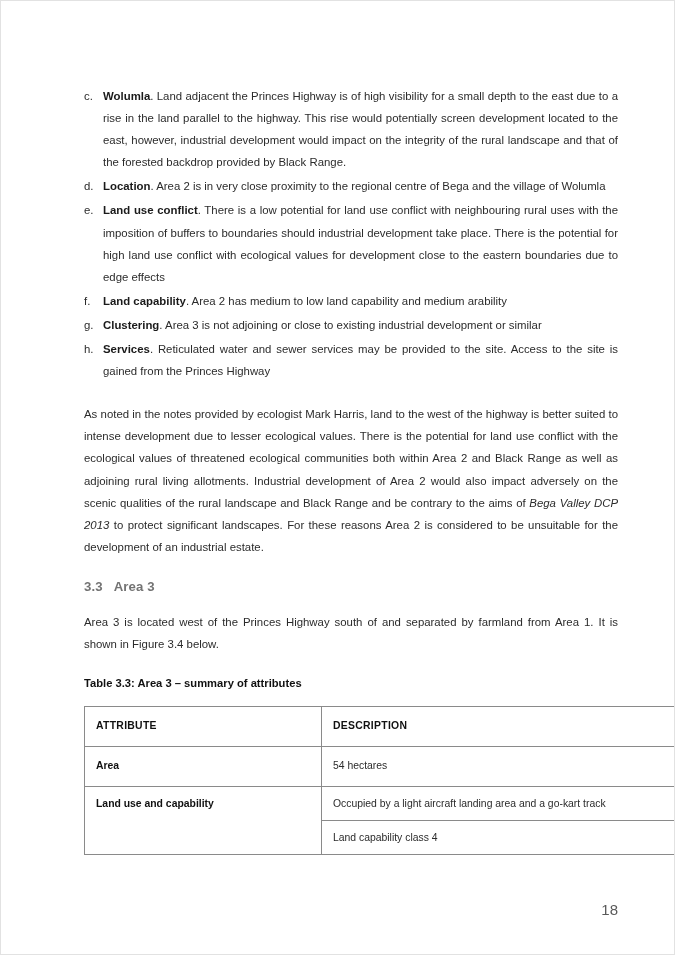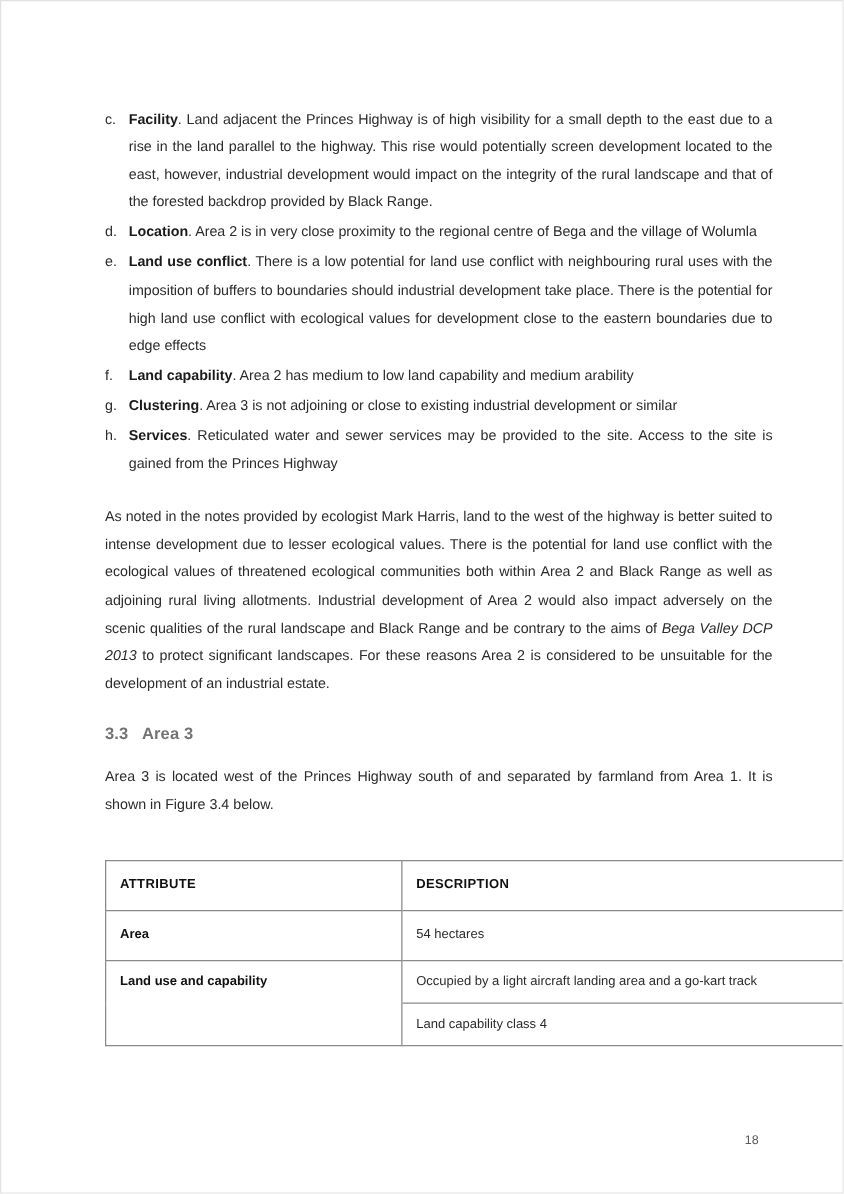--- a/index.html
+++ b/index.html
@@ -131,39 +131,39 @@
     color: #111111;
   }
   table.attr-table td.hdr { letter-spacing: 0.3px; }
   table.attr-table tr.tall td { padding-top: 11px; padding-bottom: 13px; }
   table.attr-table td.nb-top { border-top: none; }
   table.attr-table td.nb-bottom { border-bottom: none; }
 
   
   .page-number {
     position: absolute;
-    right: 67px;
+    right: 56px;
     bottom: 36px;
-    font-size: 10px;
+    font-size: 15px;
     color: #5a5a5a;
   }
   em.italic { font-style: italic; }
 </style>
 </head>
 <body>
 
 <div class="page">
 
 
   <div class="content">
 
     <ol class="ol-list">
       <li class="ol-item">
         <span class="marker">c.</span>
-        <b>Facility</b><span>.  Land adjacent the Princes Highway is of high visibility for a small depth to the east due to a rise in the land parallel to the highway.  This rise would potentially screen development located to the east, however, industrial development would impact on the integrity of the rural landscape and that of the forested backdrop provided by Black Range.</span>
+        <b>Wolumla</b><span>.  Land adjacent the Princes Highway is of high visibility for a small depth to the east due to a rise in the land parallel to the highway.  This rise would potentially screen development located to the east, however, industrial development would impact on the integrity of the rural landscape and that of the forested backdrop provided by Black Range.</span>
       </li>
       <li class="ol-item">
         <span class="marker">d.</span>
         <b>Location</b><span>.   Area 2 is in very close proximity to the regional centre of Bega and the village of Wolumla</span>
       </li>
       <li class="ol-item">
         <span class="marker">e.</span>
         <b>Land use conflict</b><span>.  There is a low potential for land use conflict with neighbouring rural uses with the imposition of buffers to boundaries should industrial development take place.  There is the potential for high land use conflict with ecological values for development close to the eastern boundaries due to edge effects</span>
       </li>
       <li class="ol-item">
@@ -187,20 +187,21 @@
     <div class="spacer-lg"></div>
 
     <h2 class="section-heading"><span class="num">3.3</span><span>Area 3</span></h2>
 
     <div class="spacer-md"></div>
 
     <p class="para">Area 3 is located west of the Princes Highway south of and separated by farmland from Area 1.  It is shown in Figure 3.4 below.</p>
 
     <div class="spacer-lg"></div>
 
+    <p class="table-caption">Table 3.3: Area 3 – summary of attributes</p>
 
     <div class="spacer-md"></div>
 
     <table class="attr-table">
       <tbody>
         <tr class="tall">
           <td class="col-attr hdr">ATTRIBUTE</td>
           <td class="hdr">DESCRIPTION</td>
         </tr>
         <tr class="tall">

